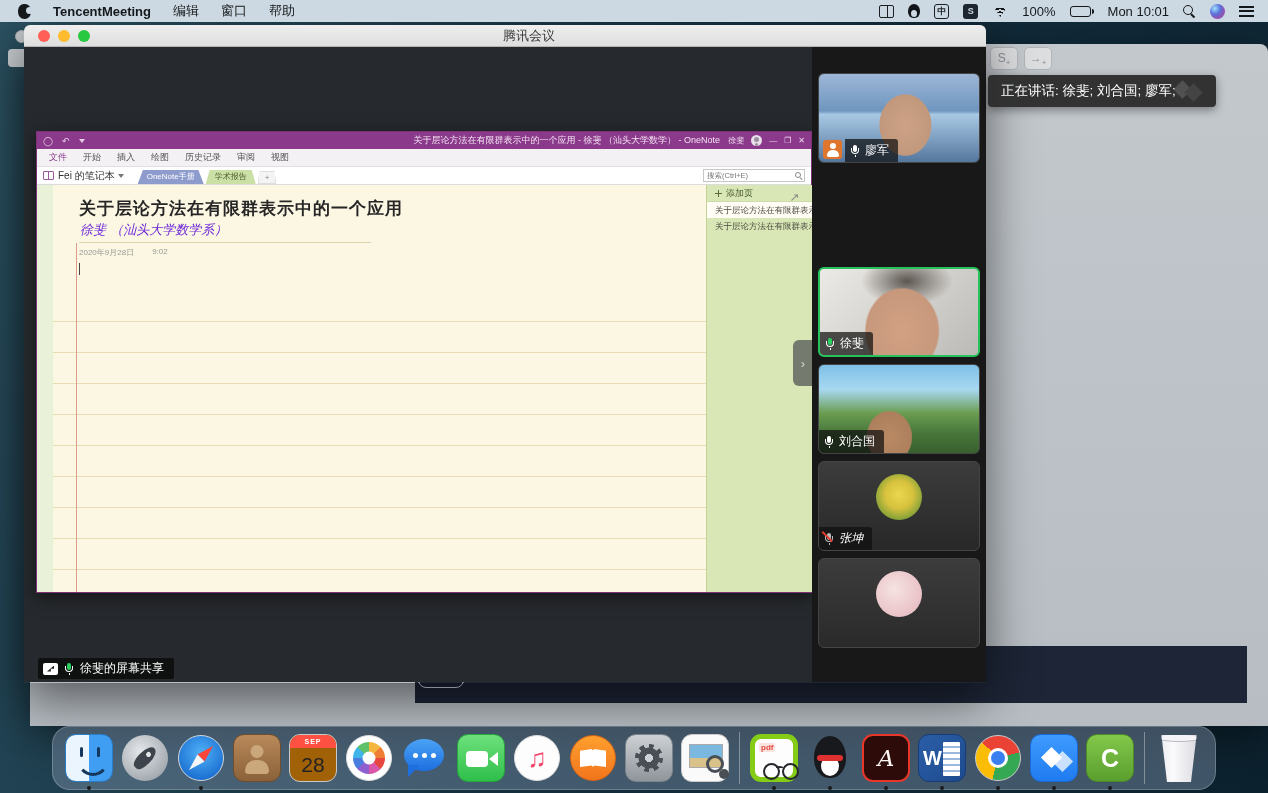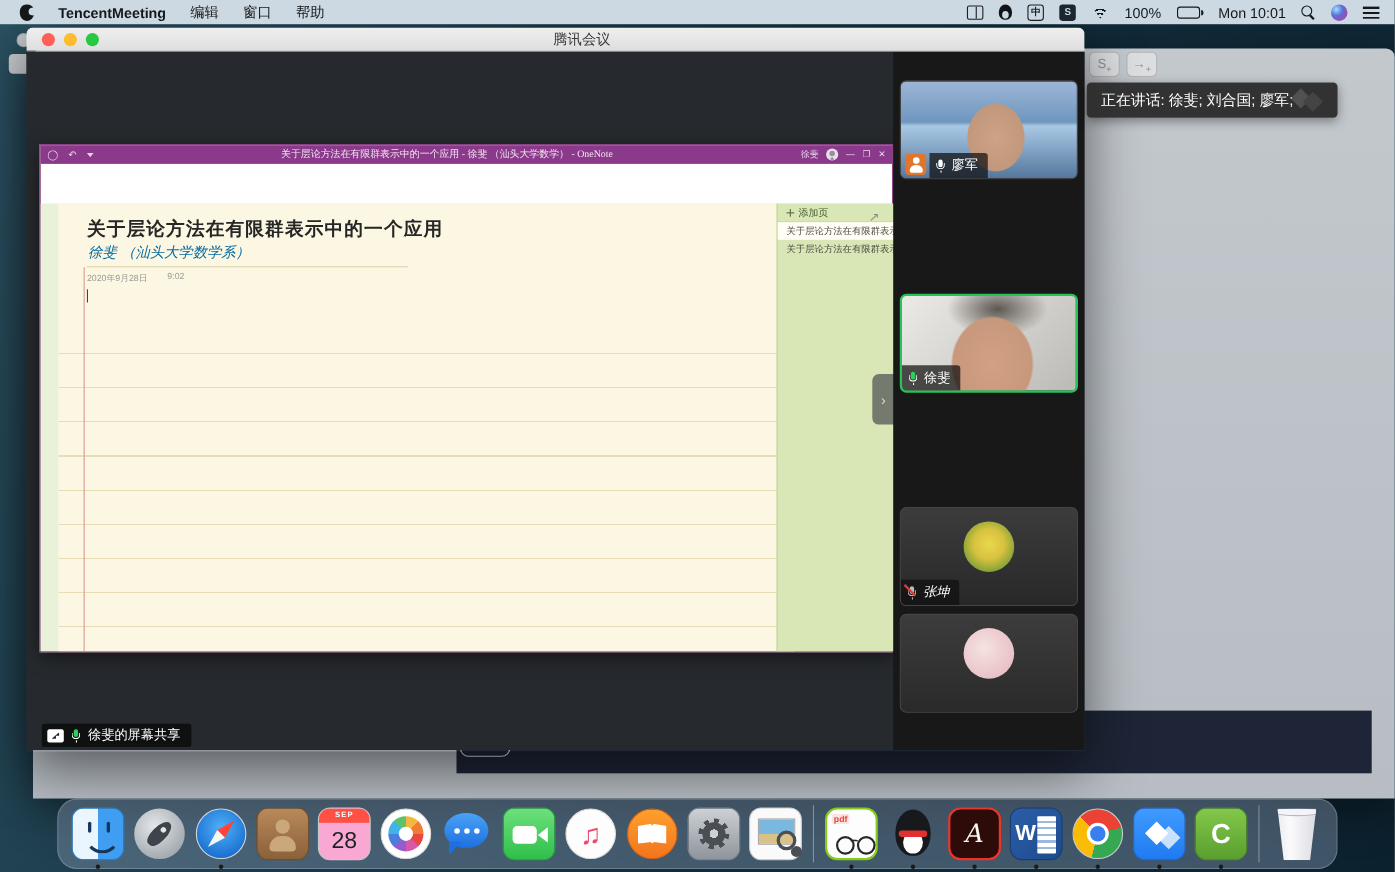--- a/index.html
+++ b/index.html
@@ -52,21 +52,21 @@
   .l-red{background:#ff5f57;} .l-yellow{background:#febc2e;} .l-green{background:#28c840;}
   .mt-content { position:relative; height:635px; background:#26292d; overflow:hidden; }
 
   
   .shared { position:absolute; left:0; top:0; width:788px; height:635px; background:#26292d; }
 
   
   .onenote { position:absolute; left:12px; top:84px; width:776px; height:462px; background:#fff; border:1px solid #7c3277; box-shadow:0 4px 16px rgba(0,0,0,.5); font-size:9px; }
   .on-titlebar { height:17px; background:#8b3a8b; color:#efd9ee; display:flex; align-items:center; padding:0 6px; gap:8px; font-size:9px; }
   .on-qat { display:flex; gap:9px; align-items:center; color:#e9cfe8; font-size:9px; }
-  .on-title { flex:1; text-align:center; white-space:nowrap; overflow:hidden; font-size:9px; color:#f3e2f2;font-family:Liberation Serif, serif; }
+  .on-title { flex:1; text-align:right; white-space:nowrap; overflow:hidden; font-size:9px; color:#f3e2f2; }
   .on-right { display:flex; align-items:center; gap:7px; font-size:8px; }
   .on-avatar { width:11px; height:11px; border-radius:50%; background:#e9e0ea; position:relative; }
   .on-avatar::after { content:""; position:absolute; left:3px; top:2px; width:5px; height:5px; border-radius:50%; background:#9a8fa0; box-shadow:0 5px 0 -1px #9a8fa0; }
   .on-ribbon { height:18px; background:#f4f1f4; border-bottom:1px solid #e2dee2; display:flex; align-items:center; padding:0 4px; }
   .on-tab { padding:0 8px; font-size:9px; color:#555; line-height:17px; }
   .on-tab.file { color:#8b3a8b; }
   .on-bookbar { height:18px; background:#fff; border-bottom:1px solid #dcdcdc; display:flex; align-items:center; padding:0 6px; position:relative; }
   .nb-icon { width:11px; height:9px; border:1.3px solid #9a5a9a; border-radius:1px; margin-right:4px; position:relative; }
   .nb-icon::after { content:""; position:absolute; left:4px; top:0; bottom:0; width:1.3px; background:#9a5a9a; }
   .nb-name { font-size:10px; color:#333; margin-right:3px; }
@@ -79,21 +79,21 @@
   .on-search { position:absolute; right:6px; top:2px; width:102px; height:13px; border:1px solid #c6c6c6; background:#fff; display:flex; align-items:center; }
   .on-search input { border:none; outline:none; flex:1; font-size:7.5px; color:#555; padding:0 3px; min-width:0; background:transparent; }
   .mag { width:7px; height:7px; position:relative; margin-right:2px; flex:none; }
   .mag::before { content:""; position:absolute; left:0; top:0; width:4px; height:4px; border:1.2px solid #888; border-radius:50%; }
   .mag::after { content:""; position:absolute; left:4.6px; top:4.6px; width:3px; height:1.2px; background:#888; transform:rotate(45deg); transform-origin:left center; }
   .on-body { position:absolute; left:0; top:53px; right:0; bottom:0; background:#e9f2d8; }
   .on-page { position:absolute; left:16px; top:0; width:669px; height:100%; background:#fcf7e3; overflow:hidden; }
   .ruled { position:absolute; left:0; right:0; top:106px; bottom:0; background:repeating-linear-gradient(180deg, rgba(0,0,0,0) 0 30px, #e7dcb3 30px 31px); }
   .redline { position:absolute; left:23px; top:58px; bottom:0; width:1px; background:#dc9a8d; }
   .pg-title { position:absolute; left:26px; top:12px; font-size:17px; font-weight:bold; color:#262626; letter-spacing:1px; }
-  .pg-author { position:absolute; left:27px; top:36px; font-size:13px; font-family:"DejaVu Serif", serif; font-style:italic; color:#0369a1; }
+  .pg-author { position:absolute; left:27px; top:36px; font-size:13px; font-family:"DejaVu Serif", serif; font-style:italic; color:#6d28d9; }
   .pg-rule { position:absolute; left:26px; top:57px; width:292px; border-bottom:1px solid #ddd3ae; }
   .pg-date { position:absolute; left:26px; top:62px; font-size:8px; color:#9a9a95; display:flex; gap:18px; }
   .pg-cursor { position:absolute; left:26px; top:78px; width:1px; height:12px; background:#444; }
   .expand-ic { position:absolute; right:14px; top:6px; font-size:11px; color:#8a8a85; transform:scaleX(1.1); }
   .pages-panel { position:absolute; left:669px; top:0; width:107px; height:100%; background:#d8e7b5; border-left:1px solid #c2d399; }
   .pp-add { height:17px; display:flex; align-items:center; gap:4px; padding-left:8px; font-size:9px; color:#4a5a30; border-bottom:1px solid #cbdca6; }
   .plus { width:7px; height:7px; position:relative; }
   .plus::before { content:""; position:absolute; left:3px; top:0; width:1.3px; height:7px; background:#5a6a3c; }
   .plus::after { content:""; position:absolute; left:0; top:3px; width:7px; height:1.3px; background:#5a6a3c; }
   .pp-item { height:16px; line-height:16px; font-size:8.5px; color:#4a4a42; padding-left:8px; white-space:nowrap; overflow:hidden; }
@@ -156,21 +156,21 @@
   .rocket::after { content:""; position:absolute; left:4px; top:6px; width:5px; height:5px; border-radius:50%; background:#e4e7ea; }
   
   .safari { background:radial-gradient(circle at 50% 38%, #4fb1f7, #1a6ed0 78%); border:1px solid #d0d6dc; }
   .safari::before { content:""; position:absolute; left:50%; top:50%; width:0; height:0; border-left:5px solid transparent; border-right:5px solid transparent; border-bottom:17px solid #ff4438; transform:translate(-50%,-100%) rotate(45deg); transform-origin:50% 100%; }
   .safari::after { content:""; position:absolute; left:50%; top:50%; width:0; height:0; border-left:5px solid transparent; border-right:5px solid transparent; border-top:17px solid #f4f6f8; transform:translate(-50%,0) rotate(45deg); transform-origin:50% 0; }
   
   .contacts { background:linear-gradient(#b9895a,#8a6139); border:1px solid #6e4e2e; }
   .contacts::before { content:""; position:absolute; left:50%; top:10px; transform:translateX(-50%); width:13px; height:13px; border-radius:50%; background:#caa87c; }
   .contacts::after { content:""; position:absolute; left:50%; top:25px; transform:translateX(-50%); width:24px; height:14px; border-radius:12px 12px 4px 4px; background:#caa87c; }
   
-  .calendar { background:#f9a8d4; border:1px solid #c9c9c9; overflow:hidden;text-decoration:underline; }
+  .calendar { background:#a16207; border:1px solid #c9c9c9; overflow:hidden;text-decoration:underline; }
   .cal-top { position:absolute; left:0; top:0; right:0; height:13px; background:#ff5044; color:#fff; font-size:7px; font-weight:bold; text-align:center; line-height:13px; letter-spacing:1px; }
   .cal-day { position:absolute; left:0; top:13px; right:0; bottom:0; display:flex; align-items:center; justify-content:center; font-size:21px; color:#222; }
   
   .photos { background:#fff; border:1px solid #ddd; }
   .photos::before { content:""; position:absolute; inset:6px; border-radius:50%; background:conic-gradient(#f5b63f 0 45deg,#ef7d33 0 90deg,#e8483f 0 135deg,#d957a8 0 180deg,#8f5fd0 0 225deg,#4a7fe0 0 270deg,#3fb4e8 0 315deg,#5ec26a 0 360deg); }
   .photos::after { content:""; position:absolute; left:50%; top:50%; transform:translate(-50%,-50%); width:13px; height:13px; border-radius:50%; background:#fff; }
   
   .bubble { position:absolute; left:5px; top:7px; width:40px; height:32px; background:linear-gradient(#4aa3f5,#1d6fe0); border-radius:50%; }
   .bubble::before { content:""; position:absolute; left:4px; bottom:-6px; width:12px; height:12px; background:#1d6fe0; clip-path:polygon(0 100%, 0 0, 100% 0); }
   .bubble::after { content:""; position:absolute; left:9px; top:14px; width:5px; height:5px; border-radius:50%; background:#fff; box-shadow:9px 0 0 #fff, 18px 0 0 #fff; }
@@ -185,21 +185,21 @@
   .books::before { content:""; position:absolute; left:50%; top:50%; transform:translate(-50%,-50%); width:26px; height:18px; background:#fff; clip-path:polygon(0 10%,45% 0,50% 9%,55% 0,100% 10%,100% 100%,55% 91%,50% 100%,45% 91%,0 100%); }
   
   .settings { background:linear-gradient(#cdd1d5,#8e959b); border:1px solid #7d848a; }
   .gear { position:absolute; left:50%; top:50%; transform:translate(-50%,-50%); width:28px; height:28px; border-radius:50%; background:repeating-conic-gradient(#4a4f55 0 22deg, rgba(0,0,0,0) 22deg 45deg); }
   .gear::after { content:""; position:absolute; left:50%; top:50%; transform:translate(-50%,-50%); width:21px; height:21px; border-radius:50%; background:radial-gradient(circle, #cdd1d5 0 4px, #4a4f55 4px 10.5px); }
   
   .preview { background:#fafafa; border:1px solid #ccc; }
   .preview::before { content:""; position:absolute; left:7px; top:9px; width:32px; height:22px; background:linear-gradient(#7ab8e0 0 60%, #d9c28a 60% 100%); border:1px solid #aaa; }
   .preview::after { content:""; position:absolute; left:24px; top:20px; width:12px; height:12px; border:3px solid #4a4f55; border-radius:50%; box-shadow:9px 10px 0 -4px #4a4f55; }
   
-  .pdfx { background:#fdfdfd; border:2px solid #84cc16; }
+  .pdfx { background:#fdfdfd; border:5px solid #84cc16; }
   .pdfx .pdf-tag { position:absolute; left:4px; top:4px; font-size:8px; font-weight:bold; color:#e04a3f; background:#fbe3e0; padding:0 2px; border-radius:2px; }
   .pdfx::before { content:""; position:absolute; left:8px; top:24px; width:13px; height:13px; border:2.5px solid #26282b; border-radius:50%; box-shadow:16px 0 0 -2.5px rgba(0,0,0,0), 0 0 0 rgba(0,0,0,0); }
   .pdfx::after { content:""; position:absolute; left:27px; top:24px; width:13px; height:13px; border:2.5px solid #26282b; border-radius:50%; }
   .pdfx .bridge { position:absolute; left:21px; top:27px; width:7px; height:3px; border-top:2.5px solid #26282b; border-radius:50%; }
   
   .qq-body { position:absolute; left:50%; top:4px; transform:translateX(-50%); width:32px; height:42px; background:#17191c; border-radius:50% 50% 46% 46%; }
   .qq-body::before { content:""; position:absolute; left:7px; bottom:2px; width:18px; height:20px; background:#fff; border-radius:50%; }
   .qq-body::after { content:""; position:absolute; left:3px; top:19px; width:26px; height:6px; background:#e03131; border-radius:3px; }
   
   .acrobat { background:#2c0b09; border:2px solid #e8372a; color:#fbf6f4; font-size:23px; font-family:"DejaVu Serif", serif; font-style:italic; display:flex; align-items:center; justify-content:center; }
@@ -283,20 +283,43 @@
           </div>
           <div class="on-title">关于层论方法在有限群表示中的一个应用 - 徐斐 （汕头大学数学） - OneNote</div>
           <div class="on-right">
             <span>徐斐</span>
             <span class="on-avatar"></span>
             <span>—</span>
             <span>❐</span>
             <span>✕</span>
           </div>
         </div>
+        <div class="on-ribbon">
+          <span class="on-tab file">文件</span>
+          <span class="on-tab">开始</span>
+          <span class="on-tab">插入</span>
+          <span class="on-tab">绘图</span>
+          <span class="on-tab">历史记录</span>
+          <span class="on-tab">审阅</span>
+          <span class="on-tab">视图</span>
+        </div>
+        <div class="on-bookbar">
+          <span class="nb-icon"></span>
+          <span class="nb-name">Fei 的笔记本</span>
+          <span class="caret"></span>
+          <div class="sec-tabs">
+            <span class="sec-tab sec-1">OneNote手册</span>
+            <span class="sec-tab sec-2">学术报告</span>
+            <span class="sec-tab sec-add">+</span>
+          </div>
+          <div class="on-search">
+            <input placeholder="搜索(Ctrl+E)" style="">
+            <span class="mag"></span>
+          </div>
+        </div>
         <div class="on-body">
           <div class="on-page">
             <div class="ruled"></div>
             <div class="redline"></div>
             <div class="pg-title">关于层论方法在有限群表示中的一个应用</div>
             <div class="pg-author">徐斐 （汕头大学数学系）</div>
             <div class="pg-rule"></div>
             <div class="pg-date">
               <span>2020年9月28日</span>
               <span>9:02</span>
@@ -345,20 +368,30 @@
       <div class="tile t3 speaking">
         <div class="tile-label">
           <span class="mic on">
               <i></i>
               <u></u>
               <s></s>
             </span>
           <span>徐斐</span>
         </div>
       </div>
+      <div class="tile t4">
+        <div class="tile-label">
+          <span class="mic">
+              <i></i>
+              <u></u>
+              <s></s>
+            </span>
+          <span>刘合国</span>
+        </div>
+      </div>
       <div class="tile t5">
         <span class="tile-avatar av-tree"></span>
         <div class="tile-label">
           <span class="mic off">
               <i></i>
               <u></u>
               <s></s>
               <span class="slash"></span>
             </span>
           <span>张坤</span>

